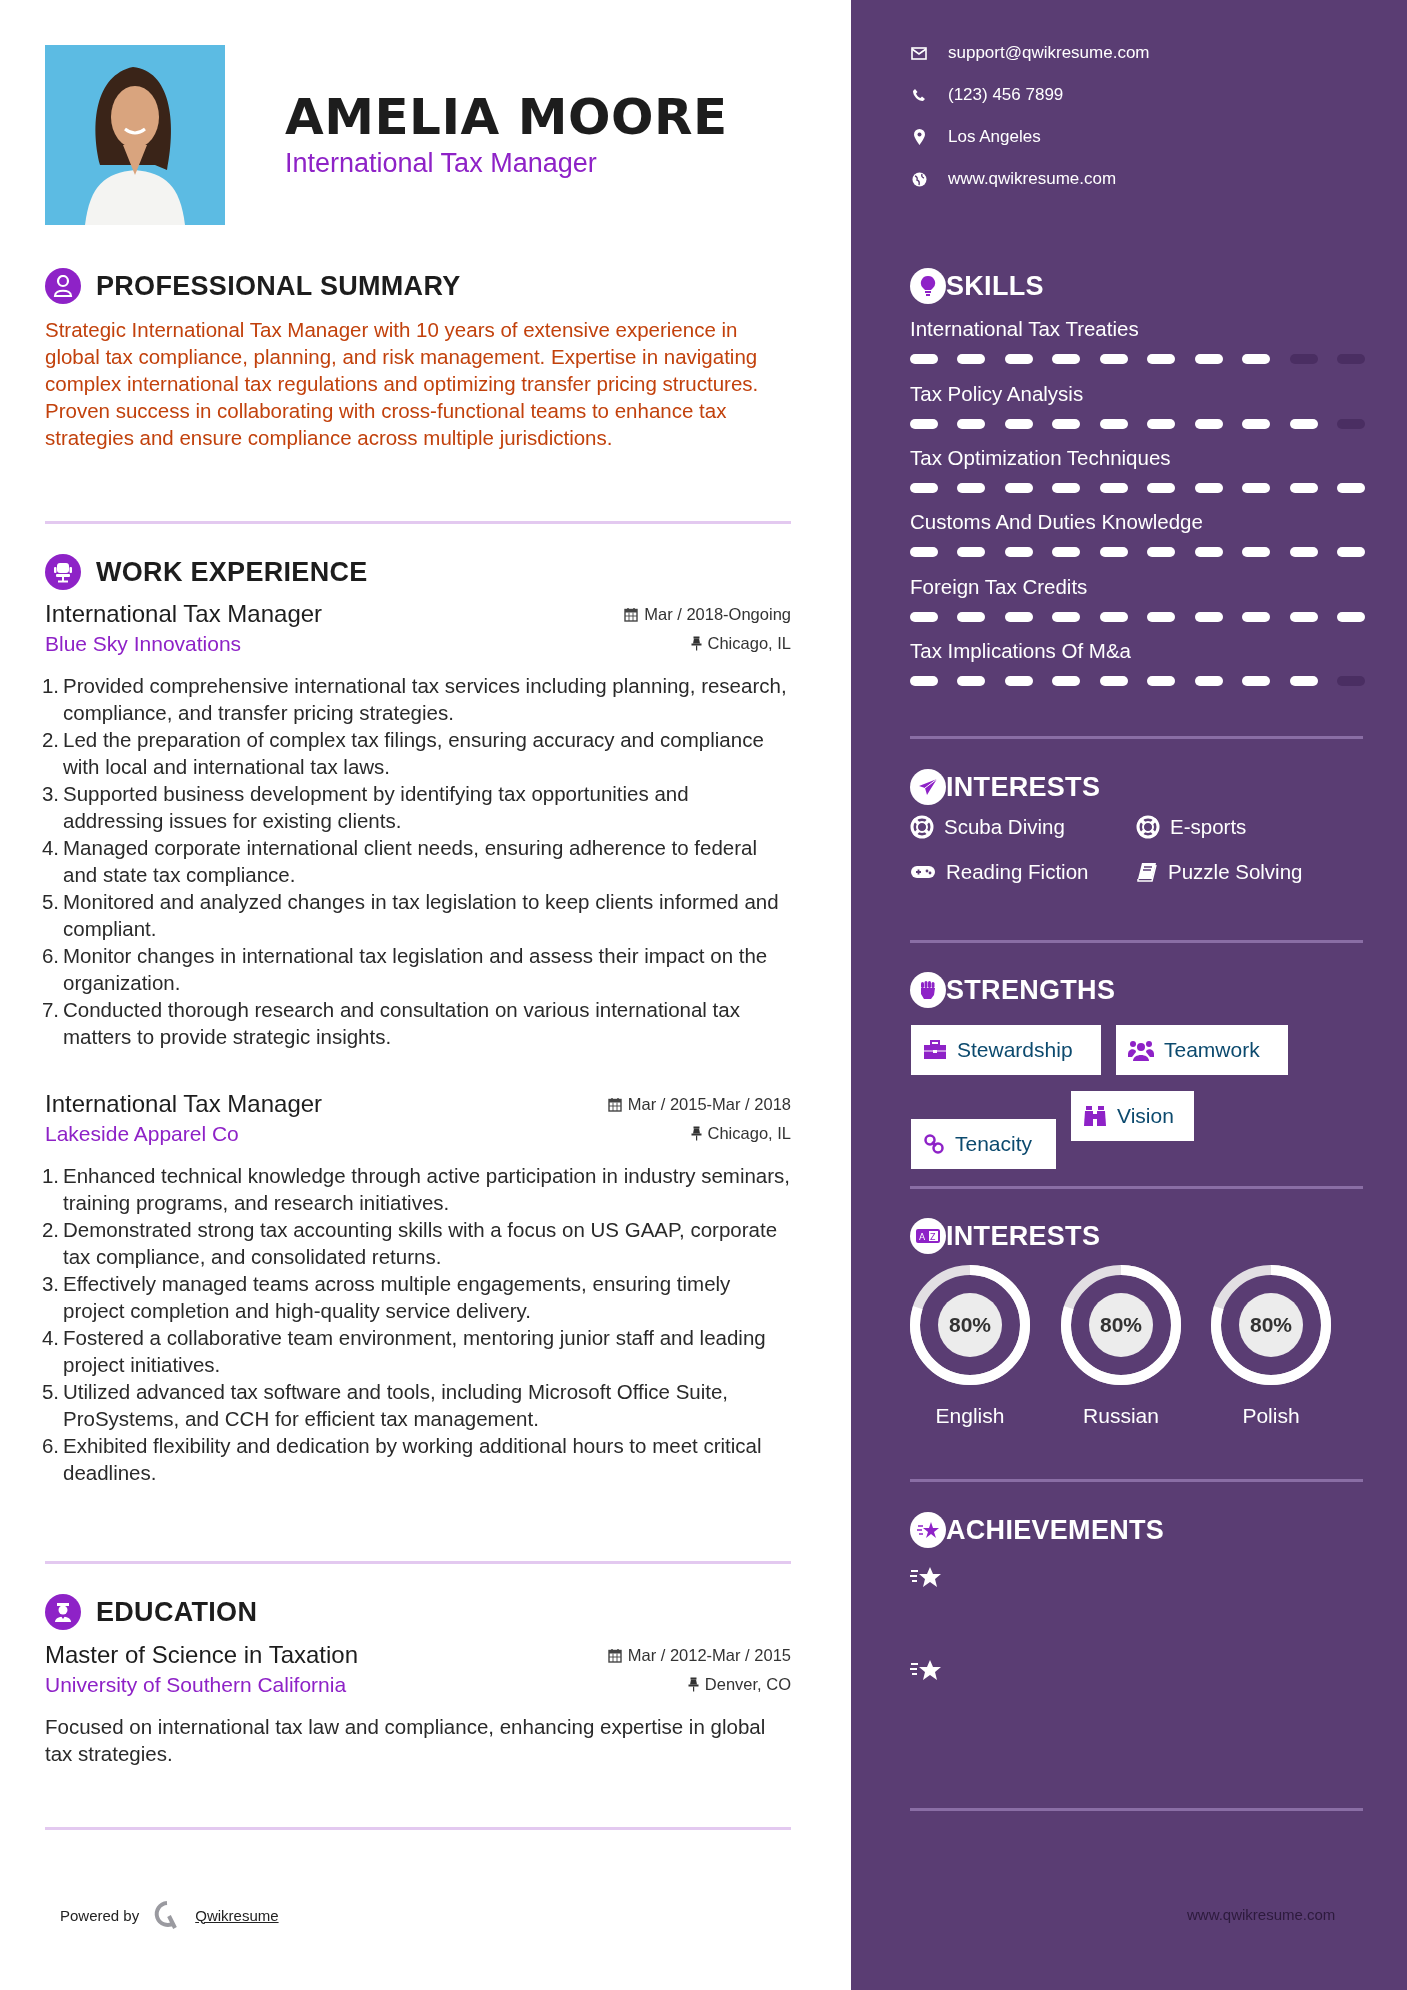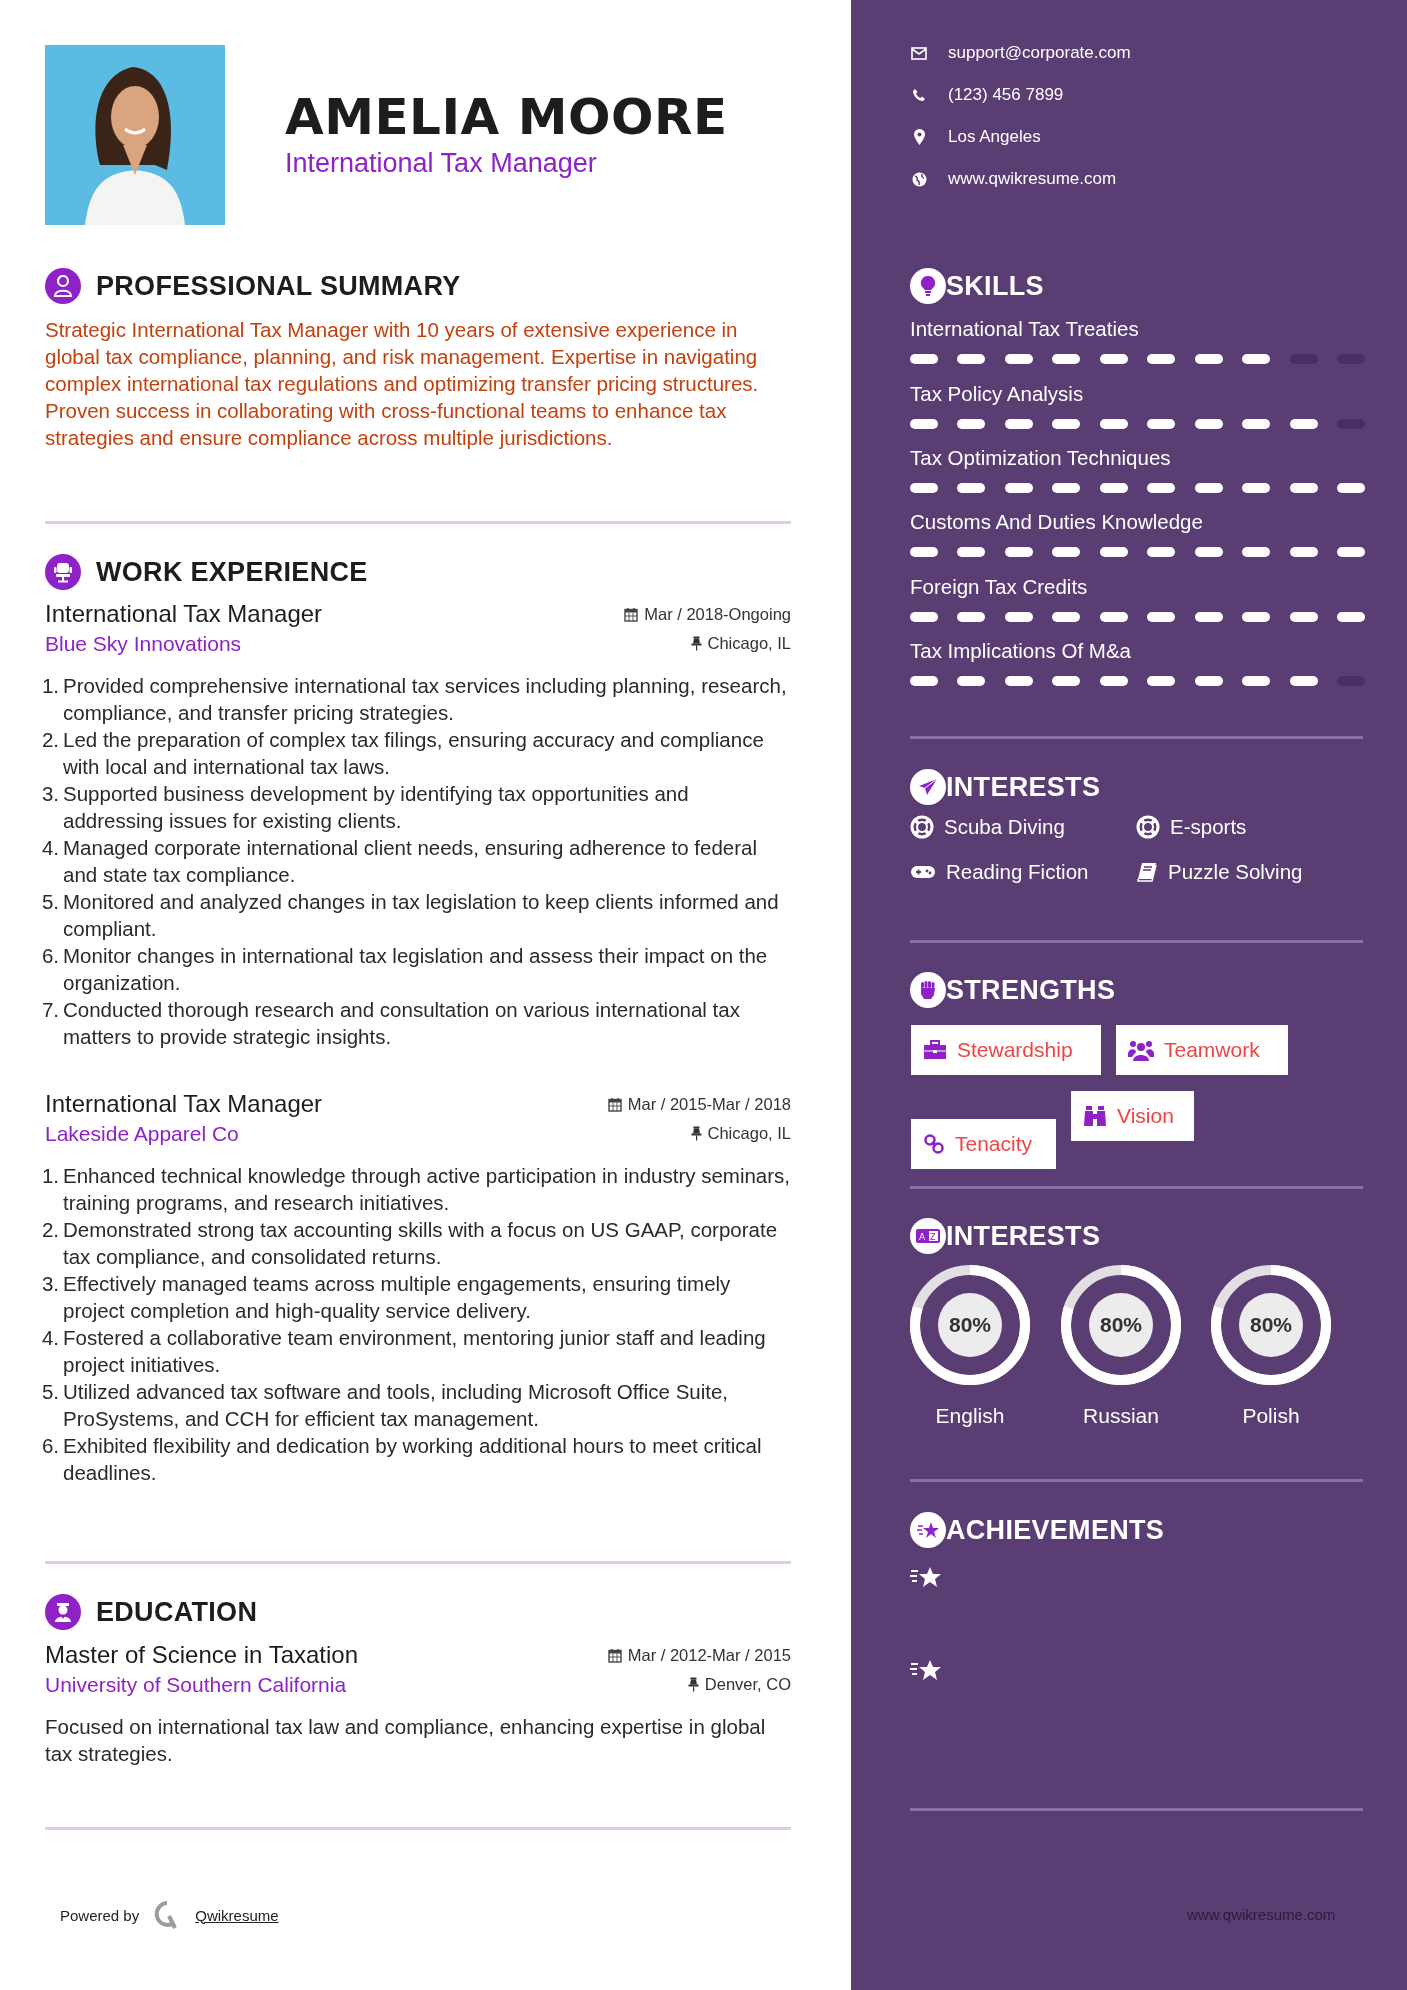--- a/index.html
+++ b/index.html
@@ -44,21 +44,21 @@
   .r-divider { position: absolute; left: 910px; width: 453px; height: 3px; background: #8a6ea5; }
 
   .skill { position: absolute; left: 910px; width: 455px; }
   .skill-name { font-size: 20.5px; color: #fff; }
   .skill-bar { display: flex; gap: 19.5px; margin-top: 13px; }
   .dash { width: 28px; height: 10px; border-radius: 5px; background: #fff; }
   .dash.off { background: #4a2e62; }
 
   .interest { position: absolute; display: flex; align-items: center; gap: 10px; font-size: 20.5px; color: #fff; }
 
-  .strength { position: absolute; height: 50px; background: #fff; display: flex; align-items: center; gap: 10px; padding: 0 12px; font-size: 21px; color: #ef4444; }
+  .strength { position: absolute; height: 50px; background: #fff; display: flex; align-items: center; gap: 10px; padding: 0 12px; font-size: 21px; color: #0c4a6e; }
 
   .lang { position: absolute; width: 122px; text-align: center; }
   .ring { width: 122px; height: 122px; position: relative; }
   .ring svg { position: absolute; left: 0; top: 0; }
   .ring .pct { position: absolute; left: 0; top: 0; width: 122px; height: 122px; display: flex; align-items: center; justify-content: center; font-size: 21px; font-weight: 700; color: #333; }
   .lang-name { margin-top: 18px; font-size: 21px; color: #fff; }
 
   .ach { position: absolute; left: 910px; width: 460px; display: flex; gap: 12px; }
   .ach-icon { width: 34px; flex-shrink: 0; padding-top: 4px; }
   .ach-text { font-size: 20.5px; line-height: 27px; color: #fff; }
@@ -277,21 +277,21 @@
 
 <div class="right"></div>
 
 <div class="contact" style="top:43px;">
   <span class="ci">
       <svg width="16" height="13" viewBox="0 0 16 13">
         <rect x="1" y="1" width="14" height="11" fill="none" stroke="#fff" stroke-width="1.6"></rect>
         <path d="M1 2 L8 7 L15 2" fill="none" stroke="#fff" stroke-width="1.6"></path>
       </svg>
     </span>
-  <span>support@corporate.com</span>
+  <span>support@qwikresume.com</span>
 </div>
 <div class="contact" style="top:85px;">
   <span class="ci">
       <svg width="14" height="14" viewBox="0 0 14 14">
         <path d="M3 1 L5.5 4 L4 5.5 C5 8 6 9 8.5 10 L10 8.5 L13 11 L11 13 C6 13 1 8 1 3 Z" fill="#fff"></path>
       </svg>
     </span>
   <span>(123) 456 7899</span>
 </div>
 <div class="contact" style="top:127px;">

